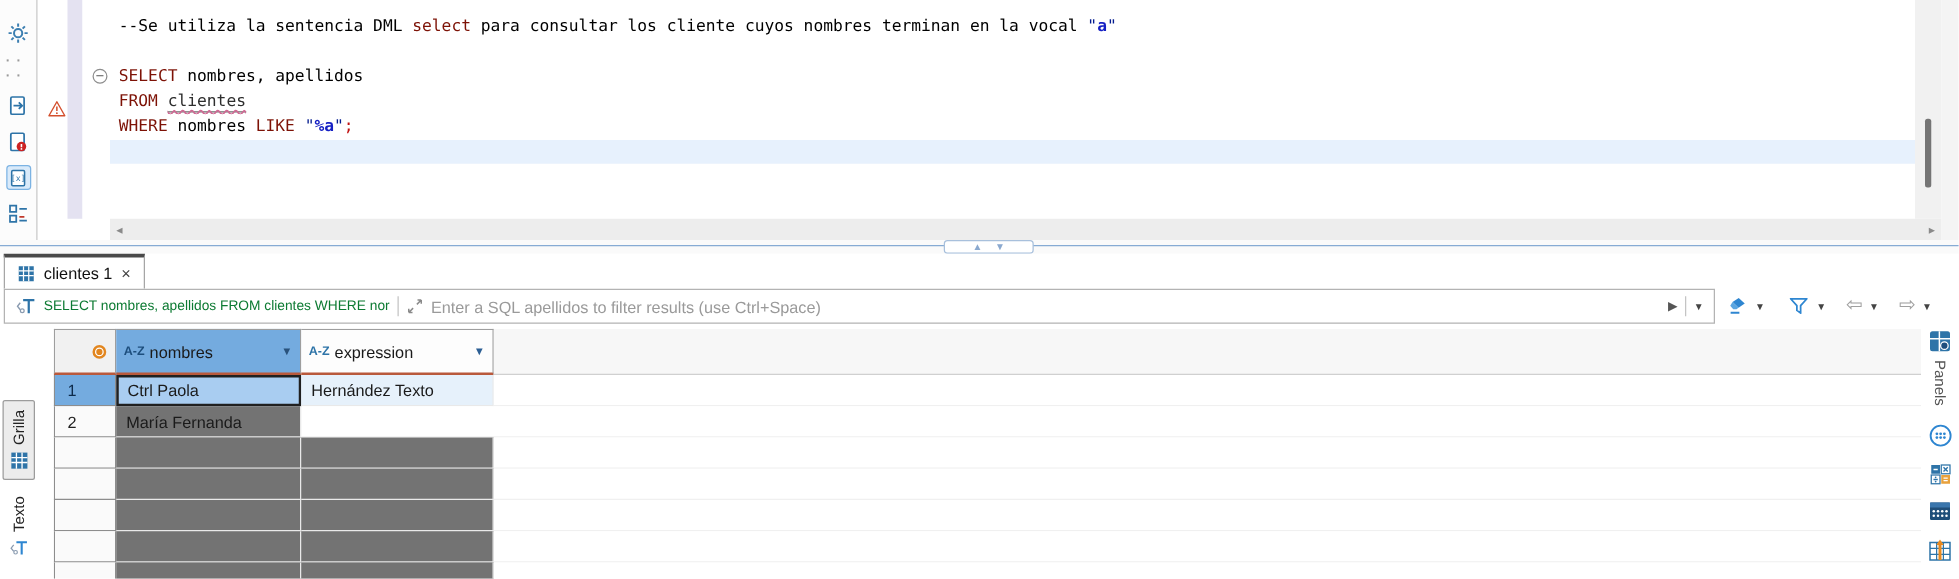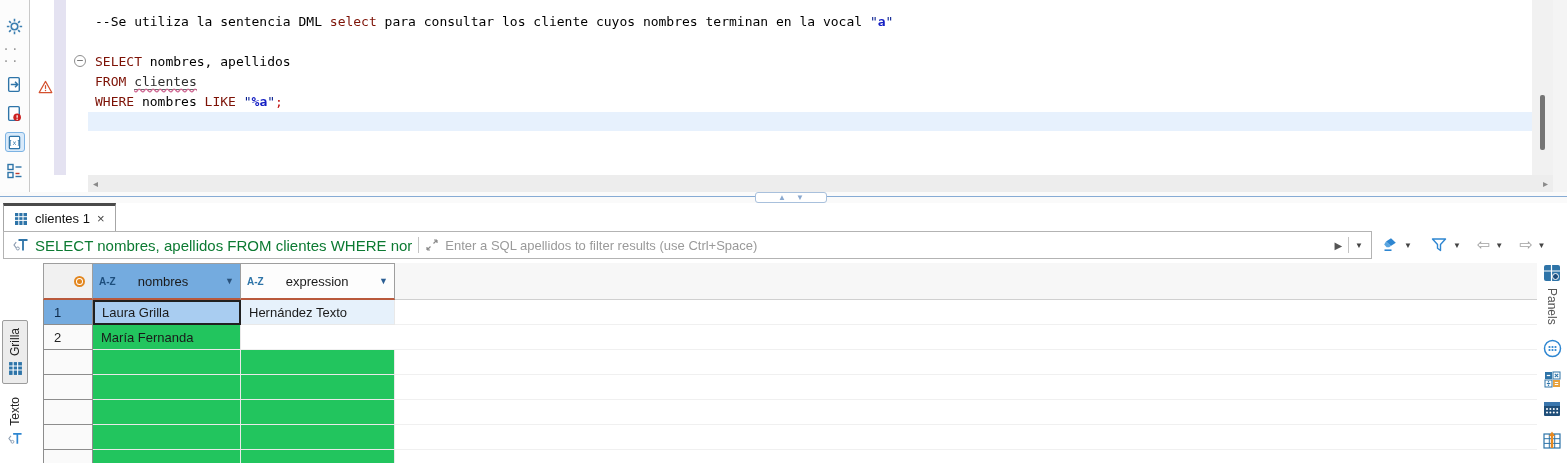--- a/index.html
+++ b/index.html
@@ -53,21 +53,21 @@
   
   .results-pane { position:absolute; left:0; top:203px; width:1567px; height:260px; background:#fff; }
 
   .result-tab { position:absolute; left:3px; top:0; height:28px; background:#fff;
     border-top:3px solid #4a4a4a; border-left:1px solid #a6a6a6; border-right:1px solid #a6a6a6;
     display:flex; align-items:center; gap:7px; padding:0 10px; font-size:13px; color:#111; }
   .tab-close { color:#444; font-size:13px; cursor:default; }
 
   .filter-bar { position:absolute; left:3px; top:28px; width:1369px; height:28px;
     border:1px solid #b3b3b3; background:#fff; display:flex; align-items:center; padding:0 8px; gap:6px; }
-  .filter-query { color:#0c7a32; font-size:15px; white-space:nowrap; overflow:hidden; }
+  .filter-query { color:#0c7a32; font-size:11px; white-space:nowrap; overflow:hidden; }
   .filter-sep { width:1px; height:16px; background:#c4c4c4; }
   .filter-placeholder { flex:1; color:#9a9a9a; font-size:13px; white-space:nowrap; overflow:hidden; }
   .play-glyph { color:#555; font-size:10px; }
   .caret { color:#444; font-size:8px; }
   .filter-tools { position:absolute; left:1380px; top:28px; height:28px; display:flex;
     align-items:center; gap:5px; }
   .nav-arrow { color:#a0a0a0; font-size:16px; line-height:16px; }
 
   
   .left-strip { position:absolute; left:0; top:57px; width:32px; bottom:0; background:#fff; }
@@ -87,34 +87,34 @@
   .result-grid { position:absolute; left:43px; top:60px; right:30px; bottom:0; overflow:hidden;
     font-size:13px; color:#1a1a1a; }
   .ghead { display:flex; height:37px; }
   .gcorner { width:50px; background:#f1f1f1; border:1px solid #9e9e9e; border-bottom:2px solid #b9593c;
     display:flex; align-items:center; justify-content:flex-end; padding-right:7px; }
   .radio { width:11px; height:11px; border:2px solid #e2861f; border-radius:50%; background:#fff;
     display:flex; align-items:center; justify-content:center; }
   .radio::after { content:""; width:5px; height:5px; border-radius:50%; background:#e2861f; }
   .ghcell { border-top:1px solid #9e9e9e; border-right:1px solid #9e9e9e;
     border-bottom:2px solid #b9593c; background:#fdfdfd; display:flex; align-items:center;
-    gap:22px; padding:0 6px;justify-content:flex-end; }
+    gap:4px; padding:0 6px;justify-content:flex-end; }
   .ghcell.sel { background:#74abdf; }
   .ghcell .hcaret { margin-left:auto; color:#2c5f94; font-size:9px; }
   .ghcell.sel .hcaret { color:#29527c; }
   .az { color:#2e74a8; font-size:10px; font-weight:bold; letter-spacing:0; }
   .ghcell.sel .az { color:#1d4e7d; }
   .ghfill { flex:1; background:#f7f7f7; border-bottom:1px solid #d0d0d0; }
   .col0 { width:148px; } .col1 { width:154px; }
   .grow { display:flex; height:25px; }
   .grh { width:50px; background:#fafafa; border:1px solid #8d8d8d; border-top:none;
     padding-left:10px; display:flex; align-items:center; font-size:13px; color:#222; }
   .grh.sel { background:#74abdf; color:#0d2b4b; }
   .gcell { border-right:1px solid #e9e9e9; border-bottom:1px solid #e9e9e9;
-    display:flex; align-items:center; padding-left:8px; background:#22c55e; white-space:nowrap; overflow:hidden; }
+    display:flex; align-items:center; padding-left:8px; background:#737373; white-space:nowrap; overflow:hidden; }
   .gcell.rowsel { background:#e6f1fb; }
   .gcell.focus { background:#a9cdf1; border:2px solid #202020; padding-left:7px; }
   .gfill { flex:1; border-bottom:1px solid #f0f0f0; background:#fff; }
 
   svg { display:block; }
 </style>
 </head>
 <body>
 
 <div class="app">
@@ -304,21 +304,21 @@
           </div>
           <div class="ghcell col1">
             <span class="az">A-Z</span>
             <span>expression</span>
             <span class="hcaret">▼</span>
           </div>
           <div class="ghfill"></div>
         </div>
         <div class="grow">
           <div class="grh sel">1</div>
-          <div class="gcell col0 focus">Laura Grilla</div>
+          <div class="gcell col0 focus">Ctrl Paola</div>
           <div class="gcell col1 rowsel">Hernández Texto</div>
           <div class="gfill"></div>
         </div>
         <div class="grow">
           <div class="grh">2</div>
           <div class="gcell col0">María Fernanda</div>
           <div class="gfill"></div>
         </div>
         <div class="grow">
           <div class="grh"></div>

